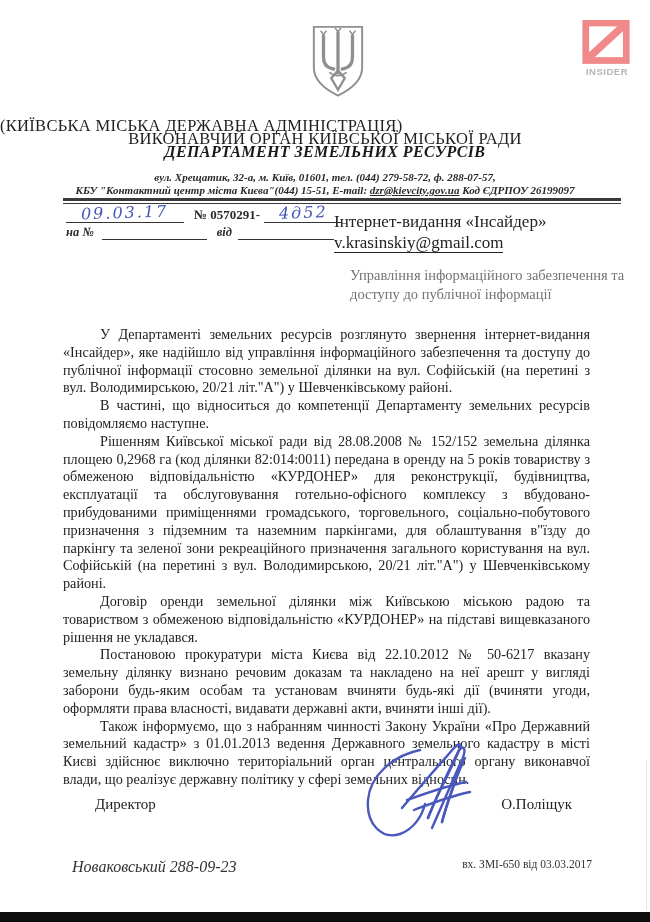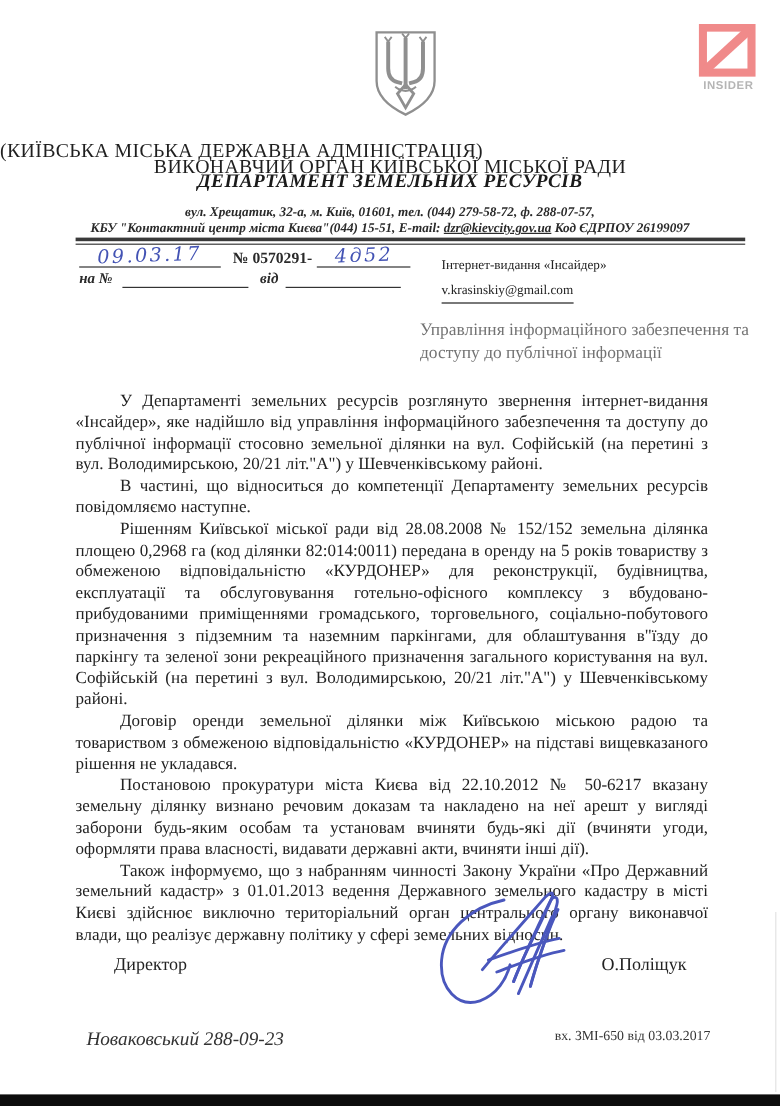--- a/index.html
+++ b/index.html
@@ -41,21 +41,21 @@
   .ref-row2 { display: flex; align-items: flex-end; margin-top: 1px; font-style: italic; font-weight: bold; color: #2a2a2a; }
   .fill-line { display: inline-block; border-bottom: 1.5px solid #333; }
   .ink {
     font-family: "DejaVu Serif", serif;
     font-style: italic; color: #4353b4; font-size: 16px;
     letter-spacing: 2px; transform: rotate(-2deg);
     display: inline-block; line-height: 14px;
   }
   .ref-num-printed { font-weight: bold; font-size: 13px; margin: 0 4px 0 10px; color: #2a2a2a; }
   
-  .recipient { position: absolute; left: 368px; top: 212px; width: 270px; font-size: 11px; line-height: 19px; color: #222; }
+  .recipient { position: absolute; left: 334px; top: 212px; width: 270px; font-size: 17px; line-height: 19px; color: #222; }
   .recipient .email { display: inline-block; border-bottom: 1.5px solid #222; margin-top: 2px; }
   .info-block { position: absolute; left: 350px; top: 266px; width: 278px; font-size: 14.5px; line-height: 18.5px; color: #737373; }
   
   .body-text { position: absolute; left: 63px; top: 326px; width: 527px; font-size: 14.2px; line-height: 17.8px; text-align: justify; color: #222; }
   .body-text p { text-indent: 37px; margin: 0; }
   
   .sign-row { position: absolute; left: 63px; top: 796px; width: 527px; display: flex; justify-content: space-between; font-size: 15px; color: #222; }
   .sign-row .sig-title { margin-left: 32px; text-align: right; }
   .sign-row .sig-name { margin-right: 18px; }
   .signature-ink { position: absolute; left: 362px; top: 738px; width: 135px; height: 112px; }

